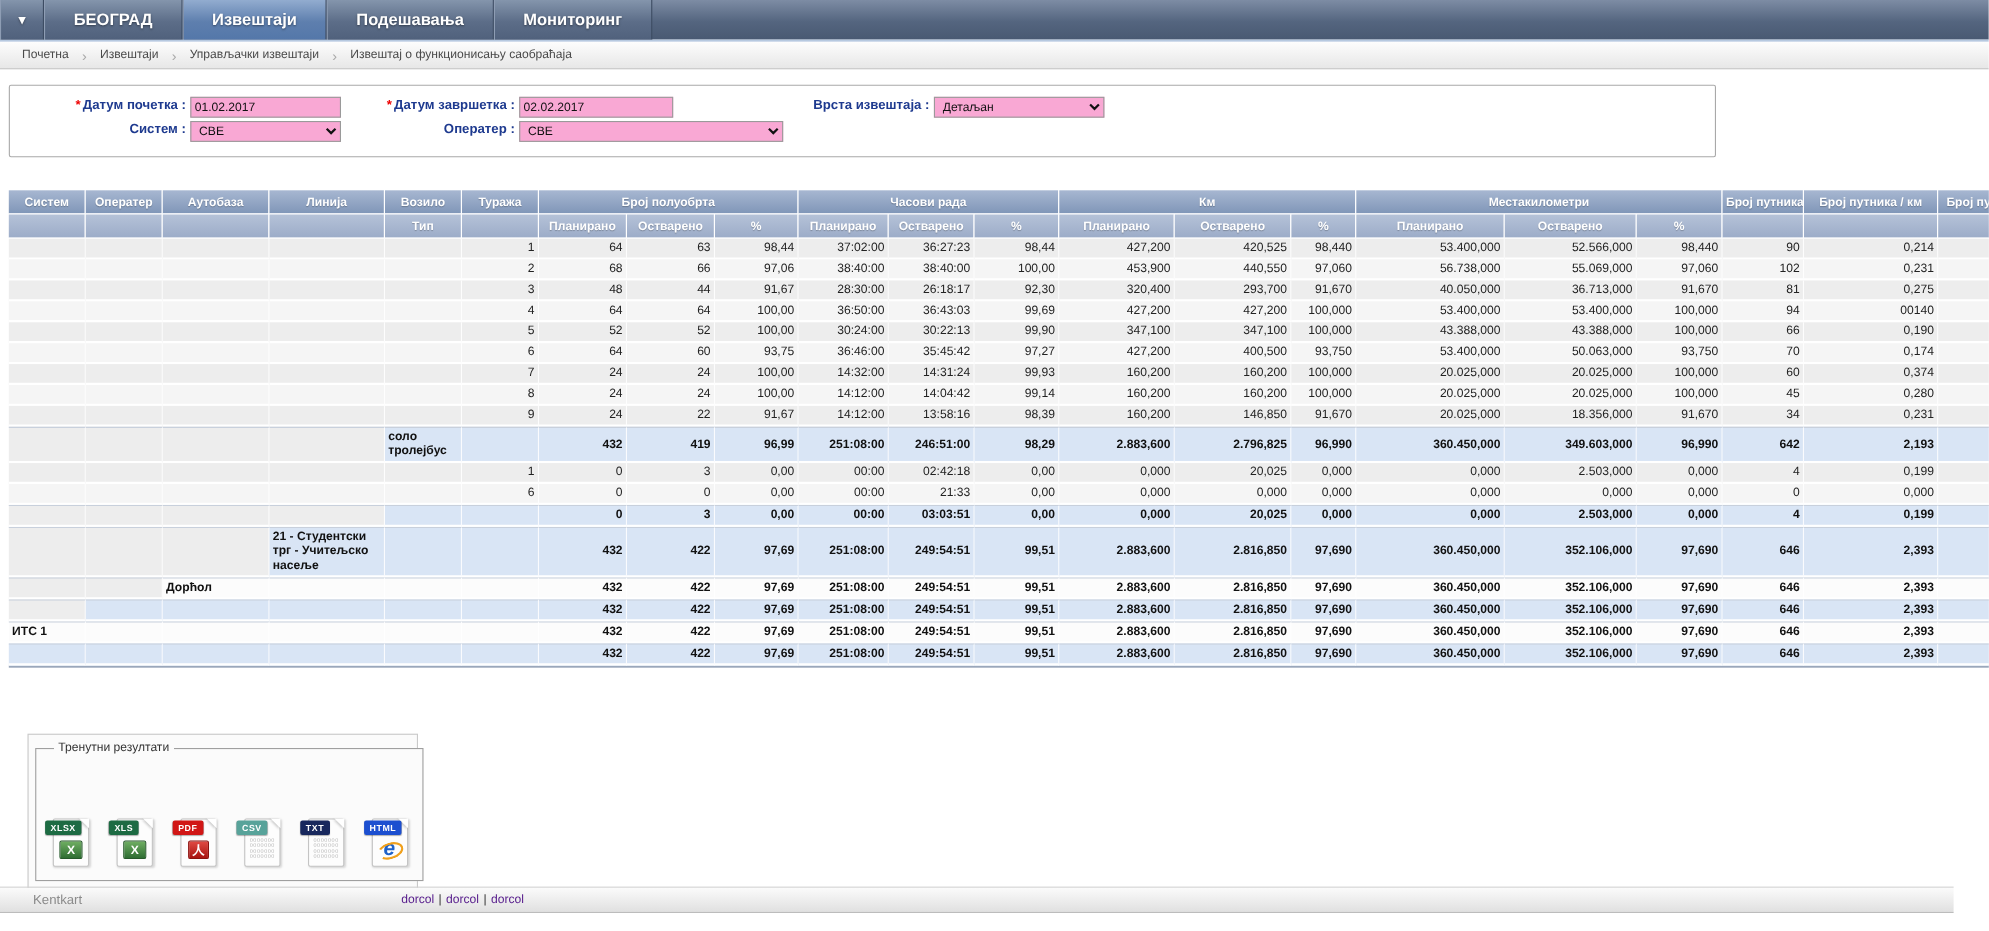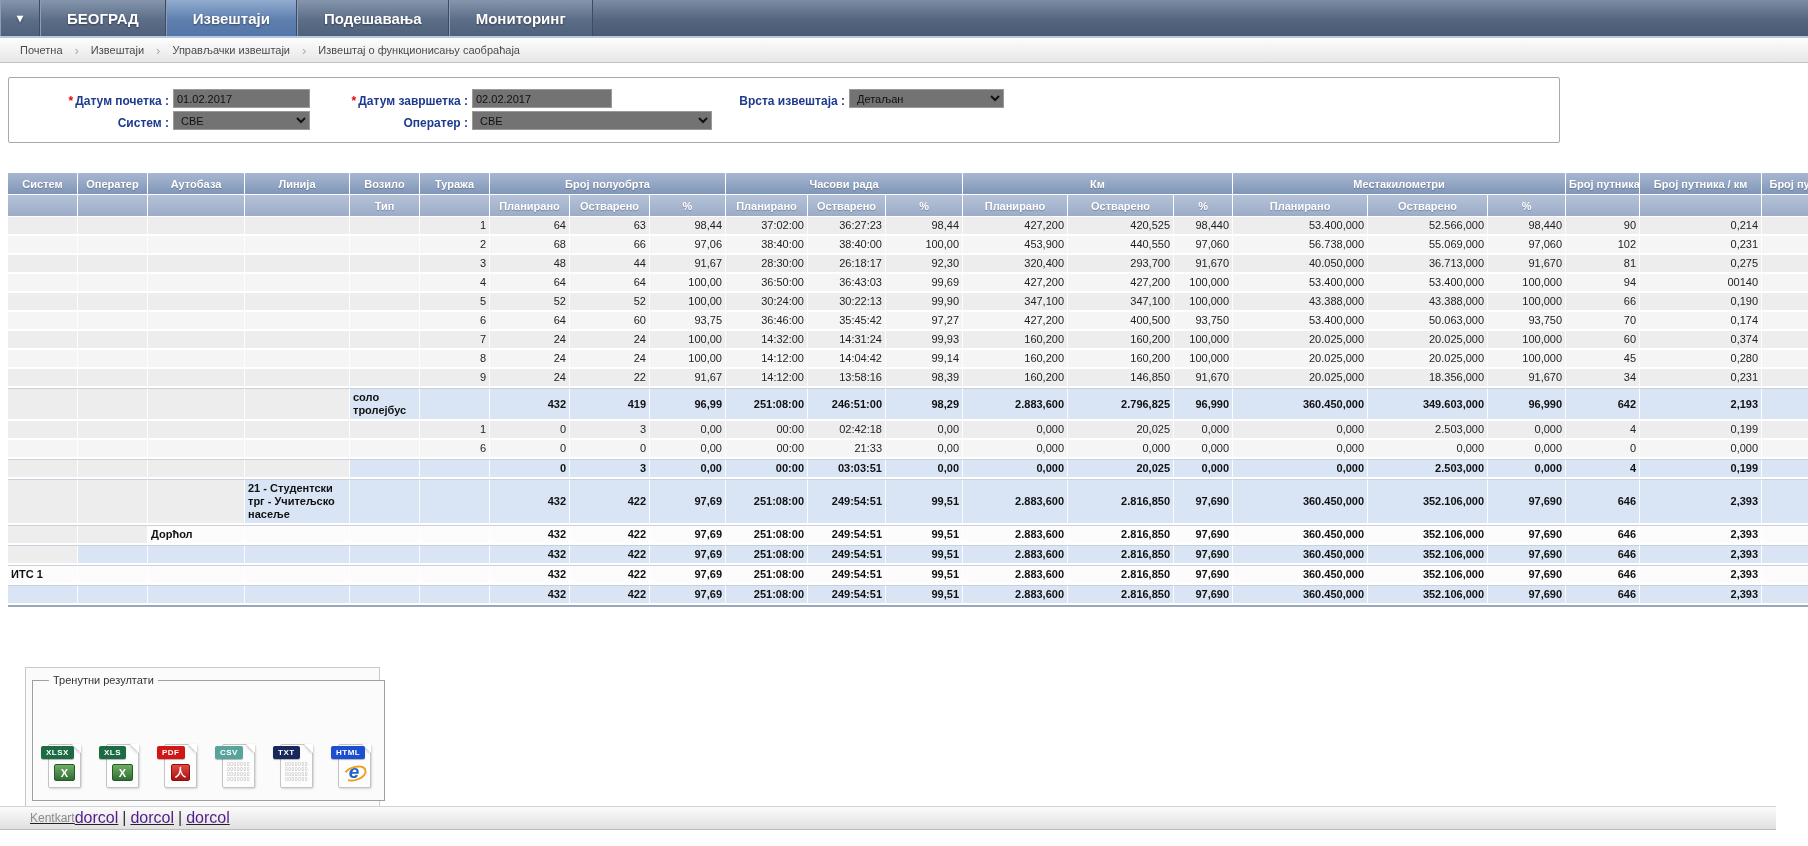--- a/index.html
+++ b/index.html
@@ -33,31 +33,31 @@
     color:#4a4a4a; font-size:11px;
   }
   .crumb { padding:0 6px; cursor:pointer; }
   .crumb-sep { color:#a9a9a9; font-size:13px; padding:0 6px; }
 
   
   .filter-panel {
     margin:14px 0 0 8px; width:1552px; border:1px solid #a9a9a9; border-radius:2px;
     background:#fff; padding:8px 0 10px 0;
   }
-  .f-row { display:flex; align-items:flex-end; height:20px; margin:2px 0; }
+  .f-row { display:flex; align-items:flex-start; height:20px; margin:2px 0; }
   .f-label {
     display:inline-block; text-align:right; font-weight:bold; color:#1e3a8f;
     font-size:12px; white-space:nowrap;
   }
   .req { color:#e00; font-weight:bold; margin-right:2px; }
   .w1 { width:160px; } .w2 { width:158px; } .w3 { width:233px; }
   .f-field { margin-left:4px; }
   input[type="text"], select {
     font-family:"Liberation Sans", sans-serif; font-size:11px;
-    border:1px solid #9a9a9a; background:#737373; height:19px; padding:1px 3px; color:#111;
+    border:1px solid #9a9a9a; background:#f9a8d4; height:19px; padding:1px 3px; color:#111;
   }
   .btn-search {
     font-family:"Liberation Sans", sans-serif; font-size:11px; color:#222;
     border:1px solid #8a8a8a; border-radius:2px; padding:2px 10px; height:20px;
     background:linear-gradient(#f8f8f8, #dcdcdc); cursor:pointer;
   }
 
   
   .table-wrap { margin:30px 0 0 8px; }
   table.report { border-collapse:separate; border-spacing:0; table-layout:fixed; width:1810px;
@@ -128,24 +128,24 @@
   }
   .glyph.ie::after {
     content:""; position:absolute; left:0px; top:4px; width:20px; height:11px;
     border:2px solid #f0a01c; border-radius:50%; border-left-color:transparent; transform:rotate(-18deg);
   }
 
   
   .footer-bar {
     position:absolute; left:0; top:806px; width:1776px; height:24px;
     background:linear-gradient(#fbfbfb, #e0e0e0); border-top:1px solid #d2d2d2;
-    border-bottom:1px solid #bcbcbc; display:flex; align-items:center;text-decoration:underline;
+    border-bottom:1px solid #bcbcbc; display:flex; align-items:center;
   }
   .footer-brand { color:#8b8b8b; font-size:12px; margin-left:30px; }
-  .footer-links { font-size:16px; }
+  .footer-links { margin-left:290px; font-size:11px; }
   .footer-links a { color:#551a8b; text-decoration:none; cursor:pointer; }
   .footer-links .sep { color:#333; padding:0 4px; }
 </style>
 </head>
 <body>
 
 <div class="navbar">
   <div class="nav-tab menu">
     <span>▾</span>
   </div>

